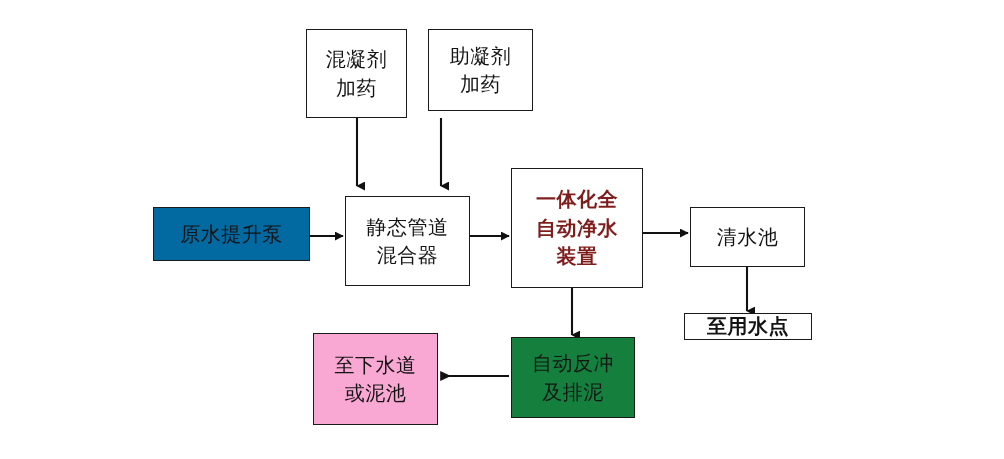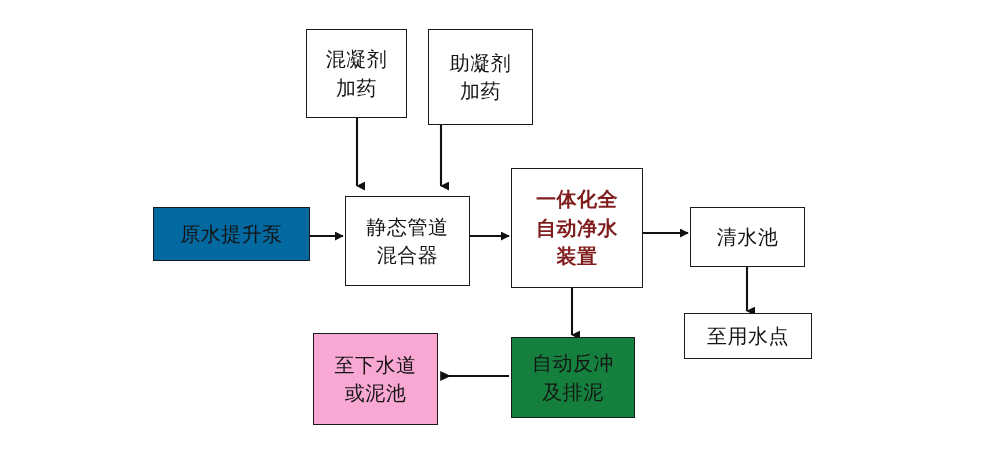--- a/index.html
+++ b/index.html
@@ -78,29 +78,29 @@
         <line x1="643" y1="233" x2="688" y2="233" stroke="#111111" marker-end="url(#arrowhead-right)"></line>
         <line x1="747" y1="259" x2="747" y2="311" stroke="#111111" marker-end="url(#arrowhead-down)"></line>
         <line x1="572" y1="288" x2="572" y2="335" stroke="#111111" marker-end="url(#arrowhead-down)"></line>
         <line x1="509" y1="376" x2="441" y2="376" stroke="#111111" marker-end="url(#arrowhead-left)"></line>
       </g>
   </svg>
 
   <div id="nodes-group">
       <div class="flow-box" style="left: 306px; top: 29px; width: 101px; height: 89px; border-color: rgb(26, 26, 26); background: rgb(255, 255, 255); color: rgb(20, 20, 20);"><span class="box-text">混凝剂
 加药</span></div>
-      <div class="flow-box" style="left: 428px; top: 29px; width: 105px; height: 96px; border-color: rgb(26, 26, 26); background: rgb(255, 255, 255); color: rgb(20, 20, 20);"><span class="box-text">助凝剂
+      <div class="flow-box" style="left: 428px; top: 29px; width: 105px; height: 82px; border-color: rgb(26, 26, 26); background: rgb(255, 255, 255); color: rgb(20, 20, 20);"><span class="box-text">助凝剂
 加药</span></div>
       <div class="flow-box" style="left: 153px; top: 207px; width: 157px; height: 54px; border-color: rgb(26, 26, 26); background: #0369a1; color: rgb(20, 20, 20);"><span class="box-text">原水提升泵</span></div>
       <div class="flow-box" style="left: 345px; top: 188px; width: 125px; height: 90px; border-color: rgb(26, 26, 26); background: rgb(255, 255, 255); color: rgb(20, 20, 20); margin-top: 8px;"><span class="box-text">静态管道
 混合器</span></div>
       <div class="flow-box" style="left: 511px; top: 168px; width: 132px; height: 120px; border-color: rgb(26, 26, 26); background: rgb(255, 255, 255); color: #7f1d1d; font-weight: bold;"><span class="box-text">一体化全
 自动净水
 装置</span></div>
       <div class="flow-box" style="left: 690px; top: 207px; width: 115px; height: 60px; border-color: rgb(26, 26, 26); background: rgb(255, 255, 255); color: rgb(20, 20, 20);"><span class="box-text">清水池</span></div>
-      <div class="flow-box" style="left: 684px; top: 313px; width: 128px; height: 46px; border-color: rgb(26, 26, 26); background: rgb(255, 255, 255); color: rgb(20, 20, 20);"><span class="box-text">至用水点</span></div>
+      <div class="flow-box" style="left: 684px; top: 313px; width: 128px; height: 27px; border-color: rgb(26, 26, 26); background: rgb(255, 255, 255); color: rgb(20, 20, 20); font-weight: bold;"><span class="box-text">至用水点</span></div>
       <div class="flow-box" style="left: 511px; top: 337px; width: 124px; height: 81px; border-color: rgb(26, 26, 26); background: #15803d; color: rgb(20, 20, 20);"><span class="box-text">自动反冲
 及排泥</span></div>
       <div class="flow-box" style="left: 313px; top: 333px; width: 125px; height: 92px; border-color: rgb(26, 26, 26); background: #f9a8d4; color: rgb(20, 20, 20);"><span class="box-text">至下水道
 或泥池</span></div>
     </div>
 
 </div>
 
 </body></html>

